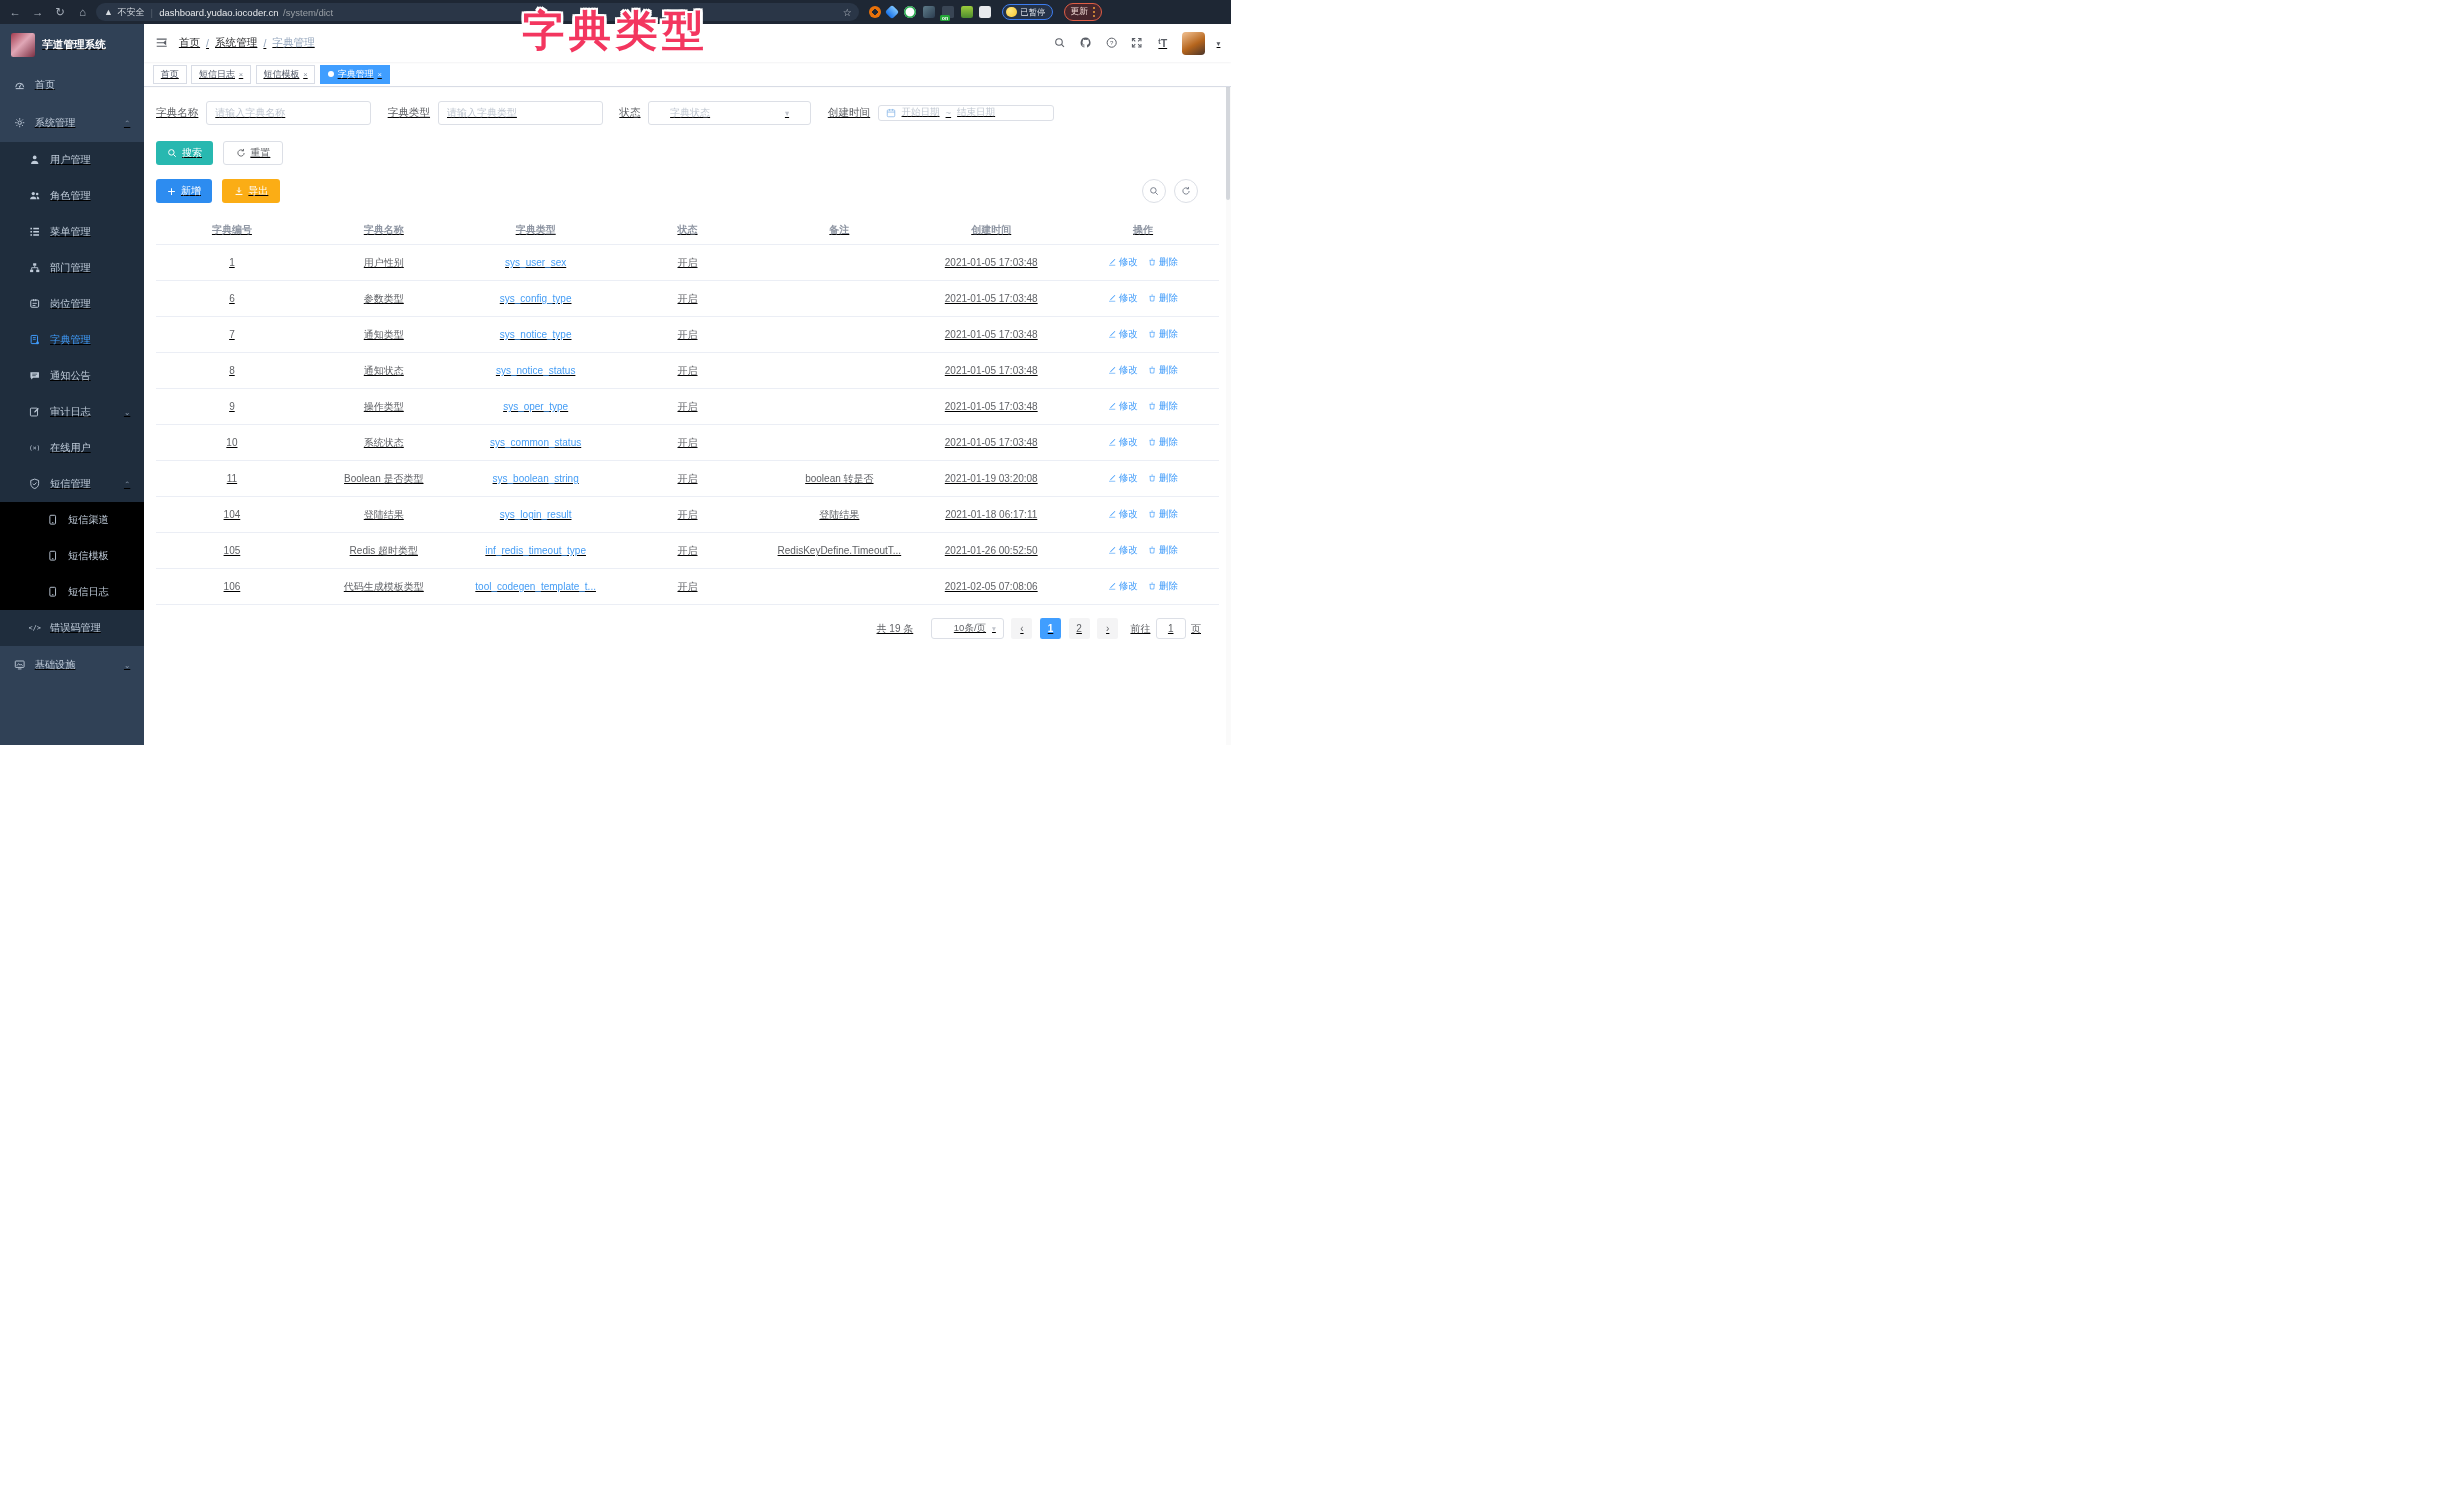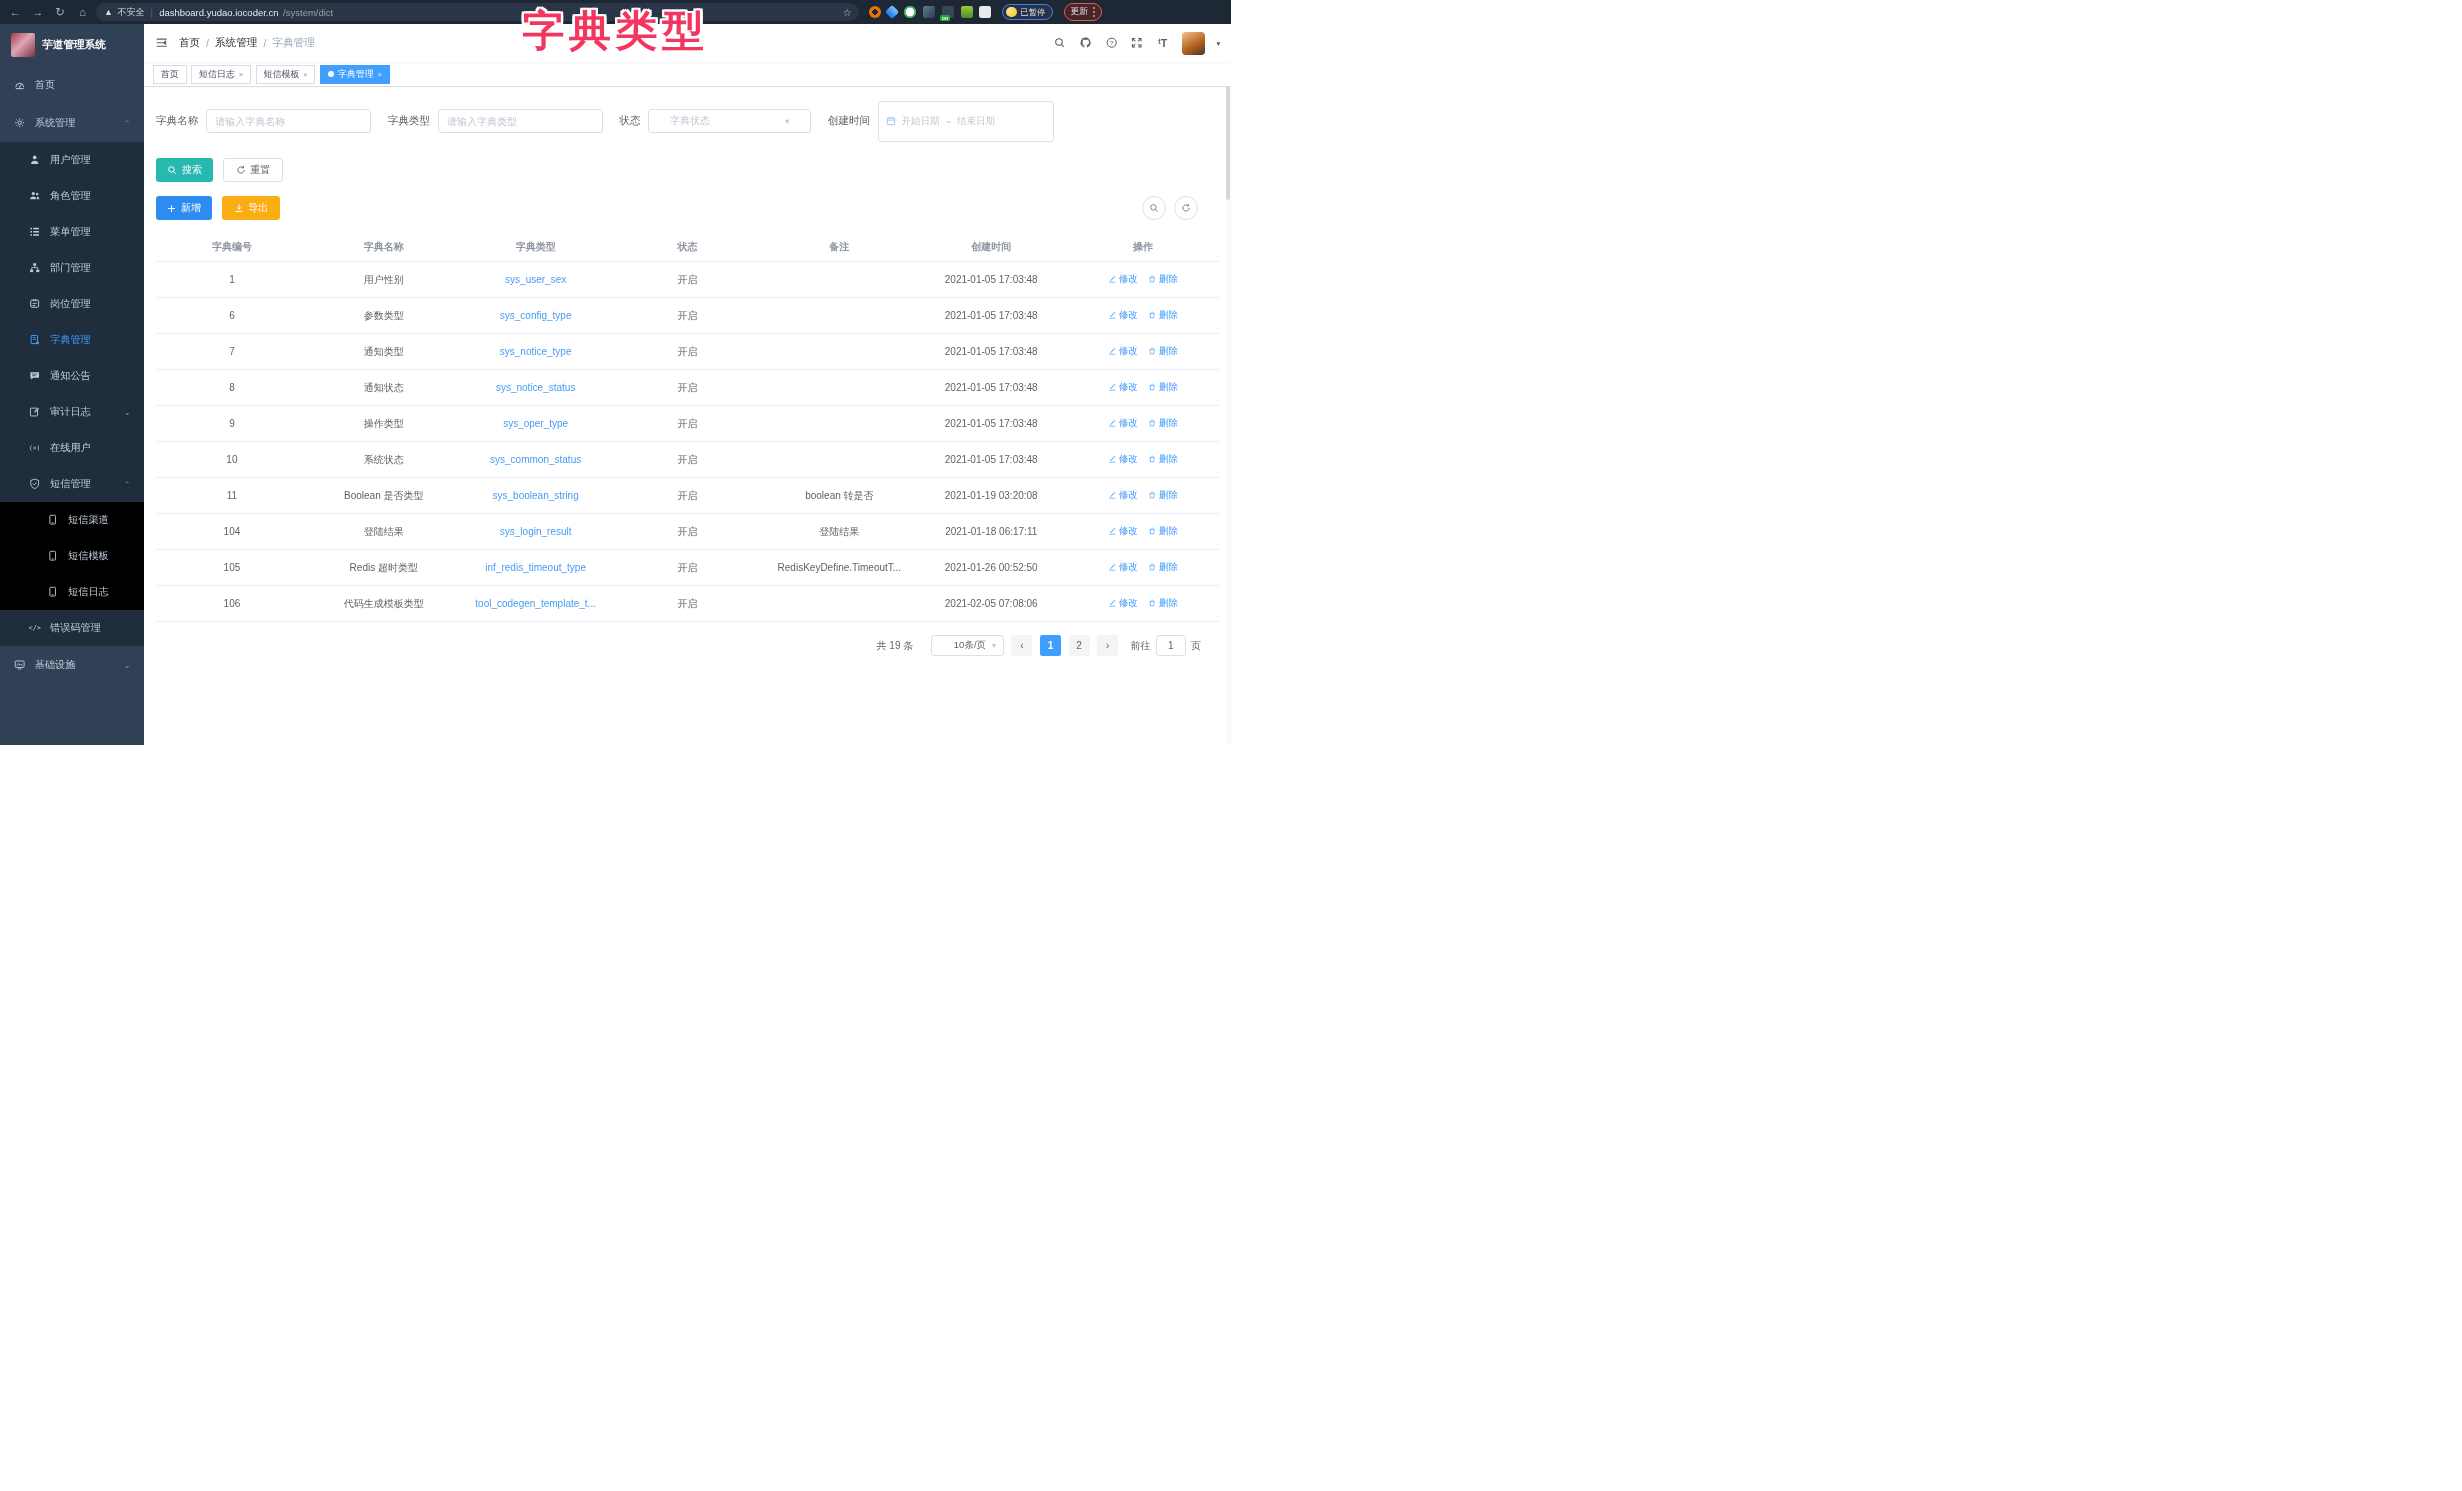--- a/index.html
+++ b/index.html
@@ -23,21 +23,21 @@
   .update-pill { height:18px; border:1.5px solid #e05d45; border-radius:10px; background:#46262c; color:#f0d9d4; font-size:8.7px; display:flex; align-items:center; gap:4.6px; padding:0 6px; margin-left:6px; }
   .kebab { color:#f0a13c; font-weight:bold; letter-spacing:0; font-size:8.3px; line-height:3px; display:flex; flex-direction:column; gap:1.5px; }
   .kebab i { width:2.3px; height:2.3px; border-radius:50%; background:#f0a13c; display:block; }
 
   
   .overlay-title { position:absolute; top:3px; left:50%; transform:translateX(-50%); z-index:50;
     font-size:42px; font-weight:bold; letter-spacing:4.6px; color:#f3365f;
     text-shadow:-2.3px -2.3px 0 #fff,2.3px -2.3px 0 #fff,-2.3px 2.3px 0 #fff,2.3px 2.3px 0 #fff,0 -2.3px 0 #fff,0 2.3px 0 #fff,-2.3px 0 0 #fff,2.3px 0 0 #fff; }
 
   
-  .app { display:flex; height:721px; }
+  .app { display:flex; height:721px;text-decoration:underline; }
   .sidebar { width:144px; background:#304156; color:#bfcbd9; flex:0 0 auto; display:flex; flex-direction:column; overflow:hidden; }
   .logo-row { height:42px; display:flex; align-items:center; gap:7.6px; padding:0 10.6px; flex:0 0 auto; }
   .logo-img { width:24px; height:24px; border-radius:2.3px; background:linear-gradient(135deg,#a33b4e 0%,#e0a7b6 45%,#7c3043 100%); flex:0 0 auto; }
   .logo-title { color:#fff; font-size:10.6px; font-weight:bold; white-space:nowrap; }
   .menu { flex:1; }
   .menu-item { height:38px; display:flex; align-items:center; gap:9px; padding:0 13.7px; font-size:10.2px; cursor:pointer; position:relative; }
   .menu-item .mi-icon { width:12px; height:12px; flex:0 0 auto; display:flex; align-items:center; justify-content:center; color:#bfcbd9; }
   .menu-item .arrow { margin-left:auto; color:#8e9cae; font-size:7.6px; }
   .menu-item.lvl1 { background:#1f2d3d; padding-left:29px; height:36px; }
   .menu-item.lvl2 { background:#000000; padding-left:47px; height:36px; }
@@ -67,21 +67,21 @@
   .content { flex:1; background:#fff; padding:13.7px 12px 0 12px; overflow:hidden; position:relative; }
 
   
   .filter-row { display:flex; align-items:center; gap:16.7px; }
   .f-group { display:flex; align-items:center; gap:7.6px; }
   .f-label { font-size:10.6px; color:#606266; white-space:nowrap; }
   .f-input { width:165px; height:24px; border:0.8px solid #dcdfe6; border-radius:3px; padding:0 8.3px; font-size:10px; color:#606266; outline:none; font-family:inherit; }
   .f-input::placeholder { color:#bfc6d0; }
   .f-select { width:163px; height:24px; border:0.8px solid #dcdfe6; border-radius:3px; padding:0 21px; display:flex; align-items:center; color:#bfc6d0; font-size:10px; cursor:pointer; }
   .f-select .chev { margin-left:auto; color:#c0c4cc; font-size:8.3px; }
-  .f-range { width:176px; height:41px; border:0.8px solid #dcdfe6; border-radius:3px; padding:0 6.8px; display:flex; align-items:center; gap:6px; color:#bfc6d0; font-size:9.5px; }
+  .f-range { width:176px; height:16px; border:0.8px solid #dcdfe6; border-radius:3px; padding:0 6.8px; display:flex; align-items:center; gap:6px; color:#bfc6d0; font-size:9.5px; }
   .f-range .cal { color:#c0c4cc; }
   .f-range .tilde { color:#bfc6d0; }
 
   .btn-row { display:flex; align-items:center; gap:10px; margin-top:16px; }
   .btn { height:24px; border-radius:3px; border:none; font-size:10px; display:inline-flex; align-items:center; gap:4.6px; padding:0 11.4px; cursor:pointer; font-family:inherit; }
   .btn-search { background:#28b8b0; color:#fff; }
   .btn-reset { background:#fff; color:#606266; border:0.8px solid #dcdfe6; }
   .btn-add { background:#2d8cf0; color:#fff; }
   .btn-export { background:#fbad15; color:#fff; }
   .circle-btns { margin-left:auto; display:flex; gap:7.6px; padding-right:21px; }

